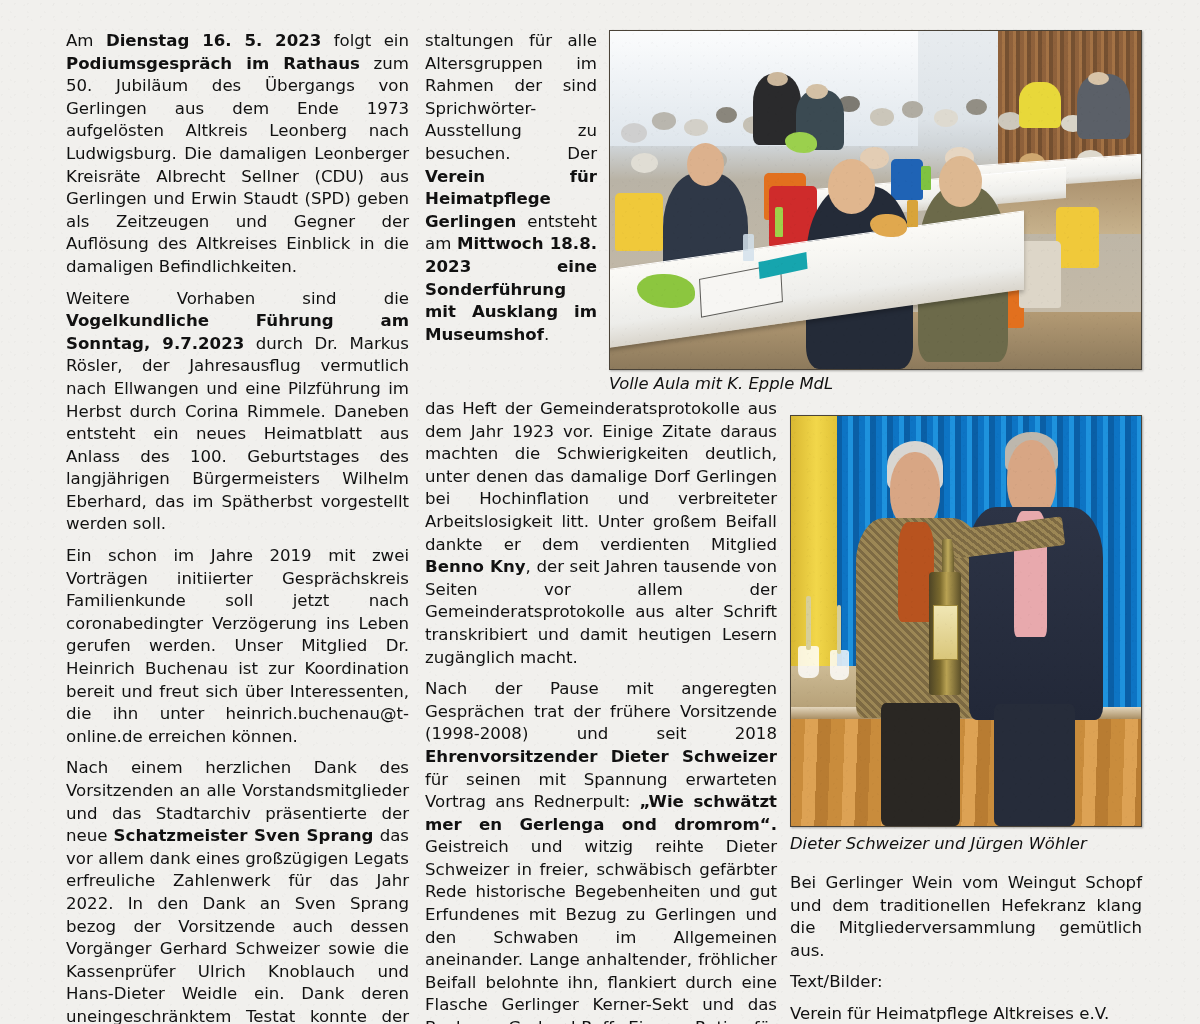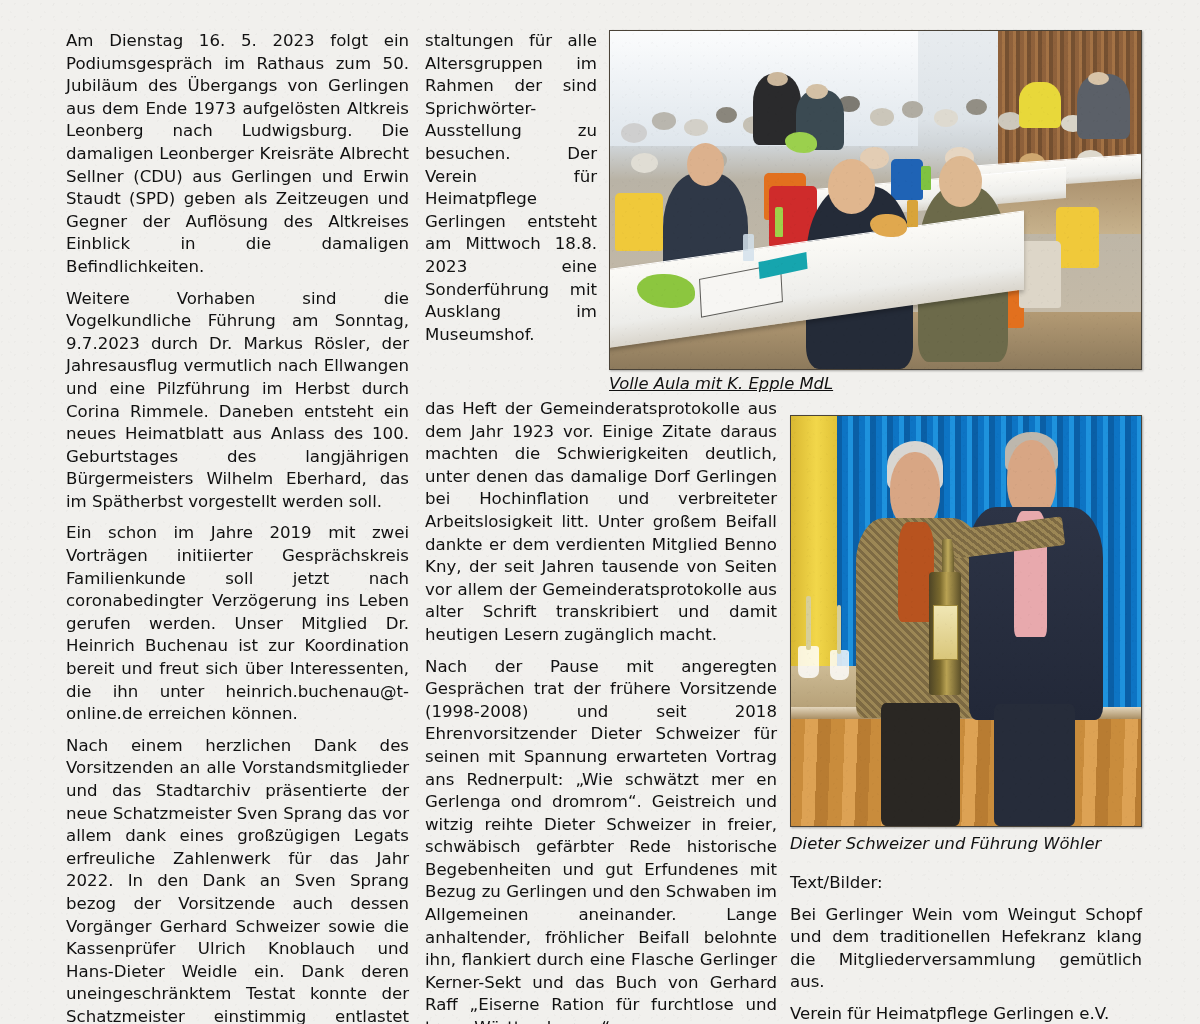--- a/index.html
+++ b/index.html
@@ -47,21 +47,21 @@
     text-align: justify;
     text-justify: inter-word;
     hyphens: manual;
     -webkit-hyphens: manual;
   }
   .col p {
     margin: 0 0 9px 0;
   }
   .col p:last-child { margin-bottom: 0; }
 
-  b, strong { font-weight: 400; }
+  b, strong { font-weight: 700; }
 
   #col1 {
     left: 66px;
     top: 30px;
     width: 343px;
   }
 
   
   #col2-narrow {
     left: 425px;
@@ -85,21 +85,20 @@
     font-style: italic;
     font-size: 16.4px;
     line-height: 21px;
     font-weight: 400;
     color: #111;
   }
   #caption1 {
     left: 609px;
     top: 373px;
     width: 430px;
-    text-decoration: underline;
   }
   #caption2 {
     left: 790px;
     top: 833px;
     width: 352px;
   }
 
   
   .photo {
     position: absolute;
@@ -375,36 +374,36 @@
       <span class="hair" style="left:28%;top:0;width:38%;height:10%;background:#bdb7ad"></span>
       <span class="head2" style="left:29%;top:2%;width:35%;height:20%"></span>
       <span class="torso navysuit" style="left:2%;top:19%;width:96%;height:54%;border-radius:20% 24% 6% 6%"></span>
       <span class="torso" style="left:34%;top:20%;width:24%;height:32%;background:#e8a9ad;border-radius:26% 26% 8% 8%"></span>
       <span class="legs" style="left:20%;top:69%;width:58%;height:31%;background:#262c3a;border-radius:6%"></span>
     </div>
 
     <span class="ph-layer tweed" style="left:46%;top:26%;width:32%;height:7%;border-radius:4px;transform:rotate(-7deg)"></span>
   </div>
 
-  <div class="caption" id="caption2">Dieter Schweizer und Führung Wöhler</div>
+  <div class="caption" id="caption2">Dieter Schweizer und Jürgen Wöhler</div>
 
   <div class="col" id="col1">
       <p><span>Am </span><b>Dienstag 16. 5. 2023</b><span> folgt ein </span><b>Podiumsgespräch im Rathaus</b><span> zum 50. Jubiläum des Übergangs von Gerlingen aus dem Ende 1973 aufgelösten Altkreis Leonberg nach Ludwigsburg. Die damaligen Leonberger Kreisräte Albrecht Sellner (CDU) aus Gerlingen und Erwin Staudt (SPD) geben als Zeitzeugen und Gegner der Auflösung des Altkreises Einblick in die damaligen Befindlichkeiten.</span></p>
       <p><span>Weitere Vorhaben sind die </span><b>Vogelkundliche Führung am Sonntag, 9.7.2023</b><span> durch Dr. Markus Rösler, der Jahresausflug vermutlich nach Ellwangen und eine Pilzführung im Herbst durch Corina Rimmele. Daneben entsteht ein neues Heimatblatt aus Anlass des 100. Geburtstages des langjährigen Bürgermeisters Wilhelm Eberhard, das im Spätherbst vorgestellt werden soll.</span></p>
       <p><span>Ein schon im Jahre 2019 mit zwei Vorträgen initiierter Gesprächskreis Familienkunde soll jetzt nach coronabedingter Verzögerung ins Leben gerufen werden. Unser Mitglied Dr. Heinrich Buchenau ist zur Koordination bereit und freut sich über Interessenten, die ihn unter heinrich.buchenau@t-online.de erreichen können.</span></p>
       <p><span>Nach einem herzlichen Dank des Vorsitzenden an alle Vorstandsmitglieder und das Stadtarchiv präsentierte der neue </span><b>Schatzmeister Sven Sprang</b><span> das vor allem dank eines großzügigen Legats erfreuliche Zahlenwerk für das Jahr 2022. In den Dank an Sven Sprang bezog der Vorsitzende auch dessen Vorgänger Gerhard Schweizer sowie die Kassenprüfer Ulrich Knoblauch und Hans-Dieter Weidle ein. Dank deren uneingeschränktem Testat konnte der Schatzmeister einstimmig entlastet werden.</span></p>
     </div>
   <div class="col" id="col2-narrow">
       <p><span>staltungen für alle Altersgruppen im Rahmen der sind Sprichwörter-Ausstellung zu besuchen. Der </span><b>Verein für Heimatpflege Gerlingen</b><span> entsteht am </span><b>Mittwoch 18.8. 2023 eine Sonderführung mit Ausklang im Museumshof</b><span>.</span></p>
     </div>
   <div class="col" id="col2-wide">
       <p><span>das Heft der Gemeinderatsprotokolle aus dem Jahr 1923 vor. Einige Zitate daraus machten die Schwierigkeiten deutlich, unter denen das damalige Dorf Gerlingen bei Hochinflation und verbreiteter Arbeitslosigkeit litt. Unter großem Beifall dankte er dem verdienten Mitglied </span><b>Benno Kny</b><span>, der seit Jahren tausende von Seiten vor allem der Gemeinderatsprotokolle aus alter Schrift transkribiert und damit heutigen Lesern zugänglich macht.</span></p>
       <p><span>Nach der Pause mit angeregten Gesprächen trat der frühere Vorsitzende (1998-2008) und seit 2018 </span><b>Ehrenvorsitzender Dieter Schweizer</b><span> für seinen mit Spannung erwarteten Vortrag ans Rednerpult: </span><b>„Wie schwätzt mer en Gerlenga ond dromrom“.</b><span> Geistreich und witzig reihte Dieter Schweizer in freier, schwäbisch gefärbter Rede historische Begebenheiten und gut Erfundenes mit Bezug zu Gerlingen und den Schwaben im Allgemeinen aneinander. Lange anhaltender, fröhlicher Beifall belohnte ihn, flankiert durch eine Flasche Gerlinger Kerner-Sekt und das Buch von Gerhard Raff „Eiserne Ration für furchtlose und treue Württemberger“.</span></p>
     </div>
   <div class="col" id="col3">
+      <p><span>Bei Gerlinger Wein vom Weingut Schopf und dem traditionellen Hefekranz klang die Mitgliederversammlung gemütlich aus.</span></p>
       <p><span>Text/Bilder:</span></p>
-      <p><span>Bei Gerlinger Wein vom Weingut Schopf und dem traditionellen Hefekranz klang die Mitgliederversammlung gemütlich aus.</span></p>
-      <p><span>Verein für Heimatpflege Gerlingen e.V.</span></p>
+      <p><span>Verein für Heimatpflege Altkreises e.V.</span></p>
     </div>
 
 </div>
 
 <div class="paper-grain"></div>
 
 </body></html>

